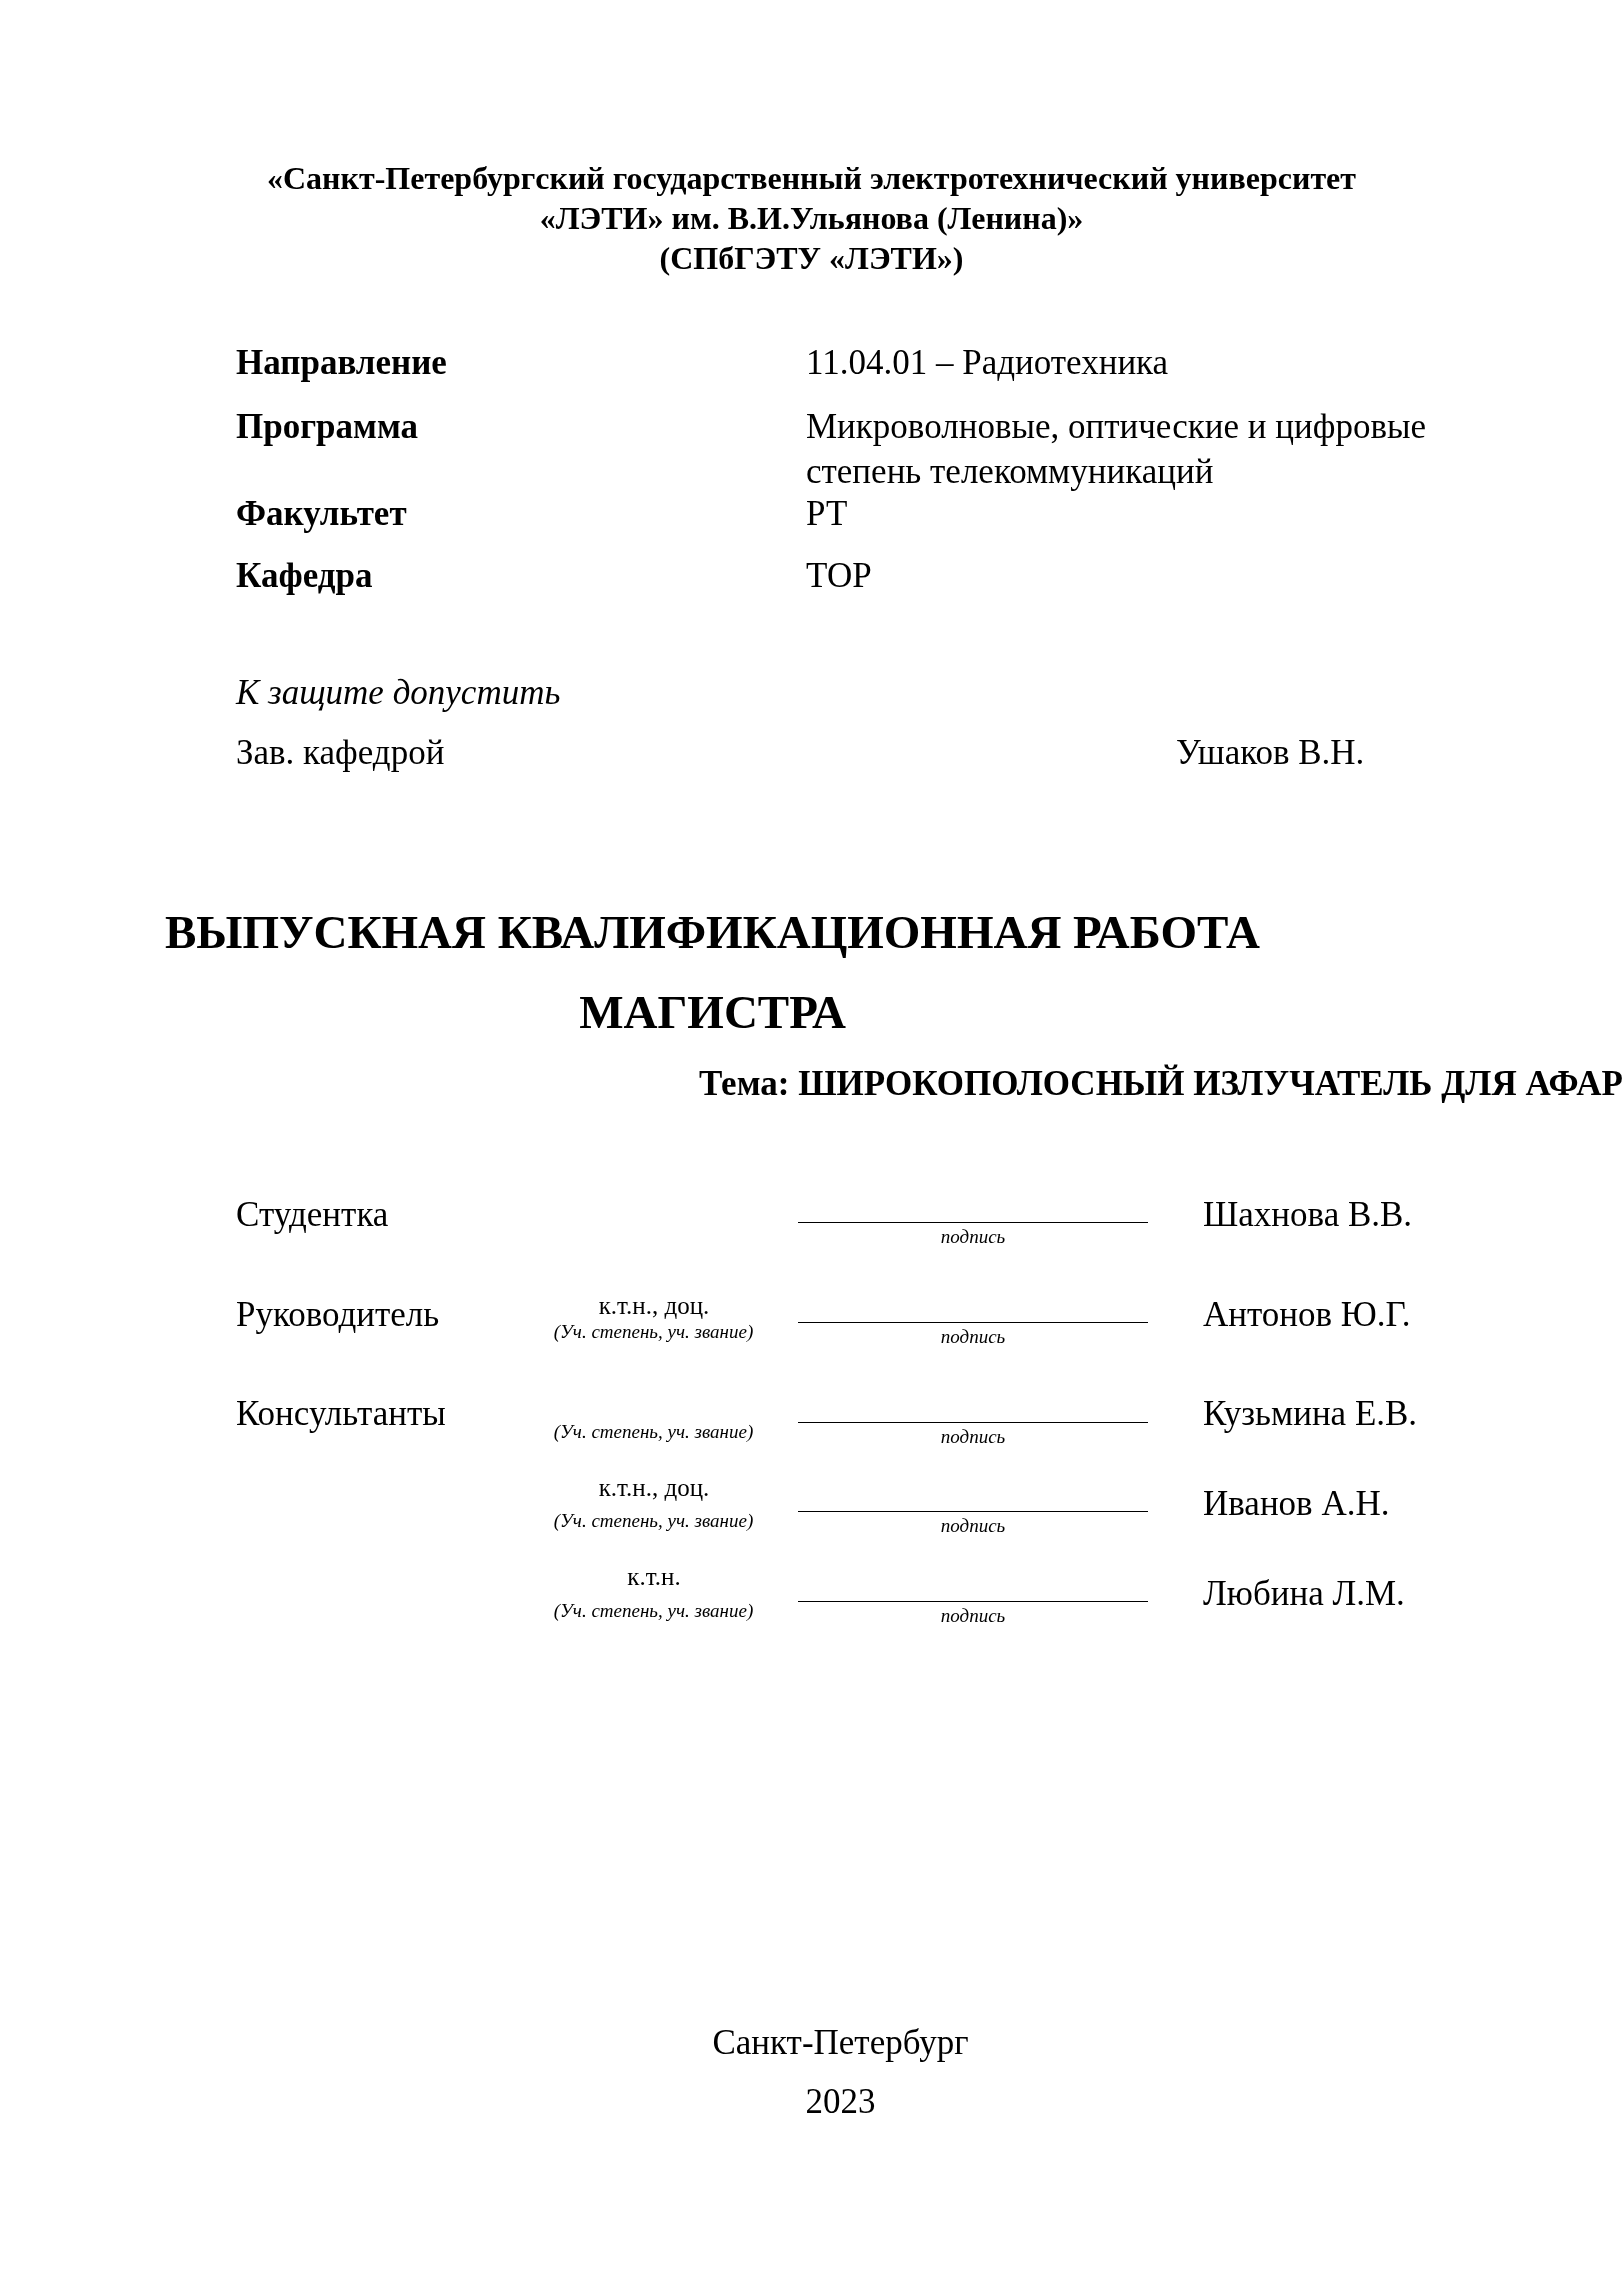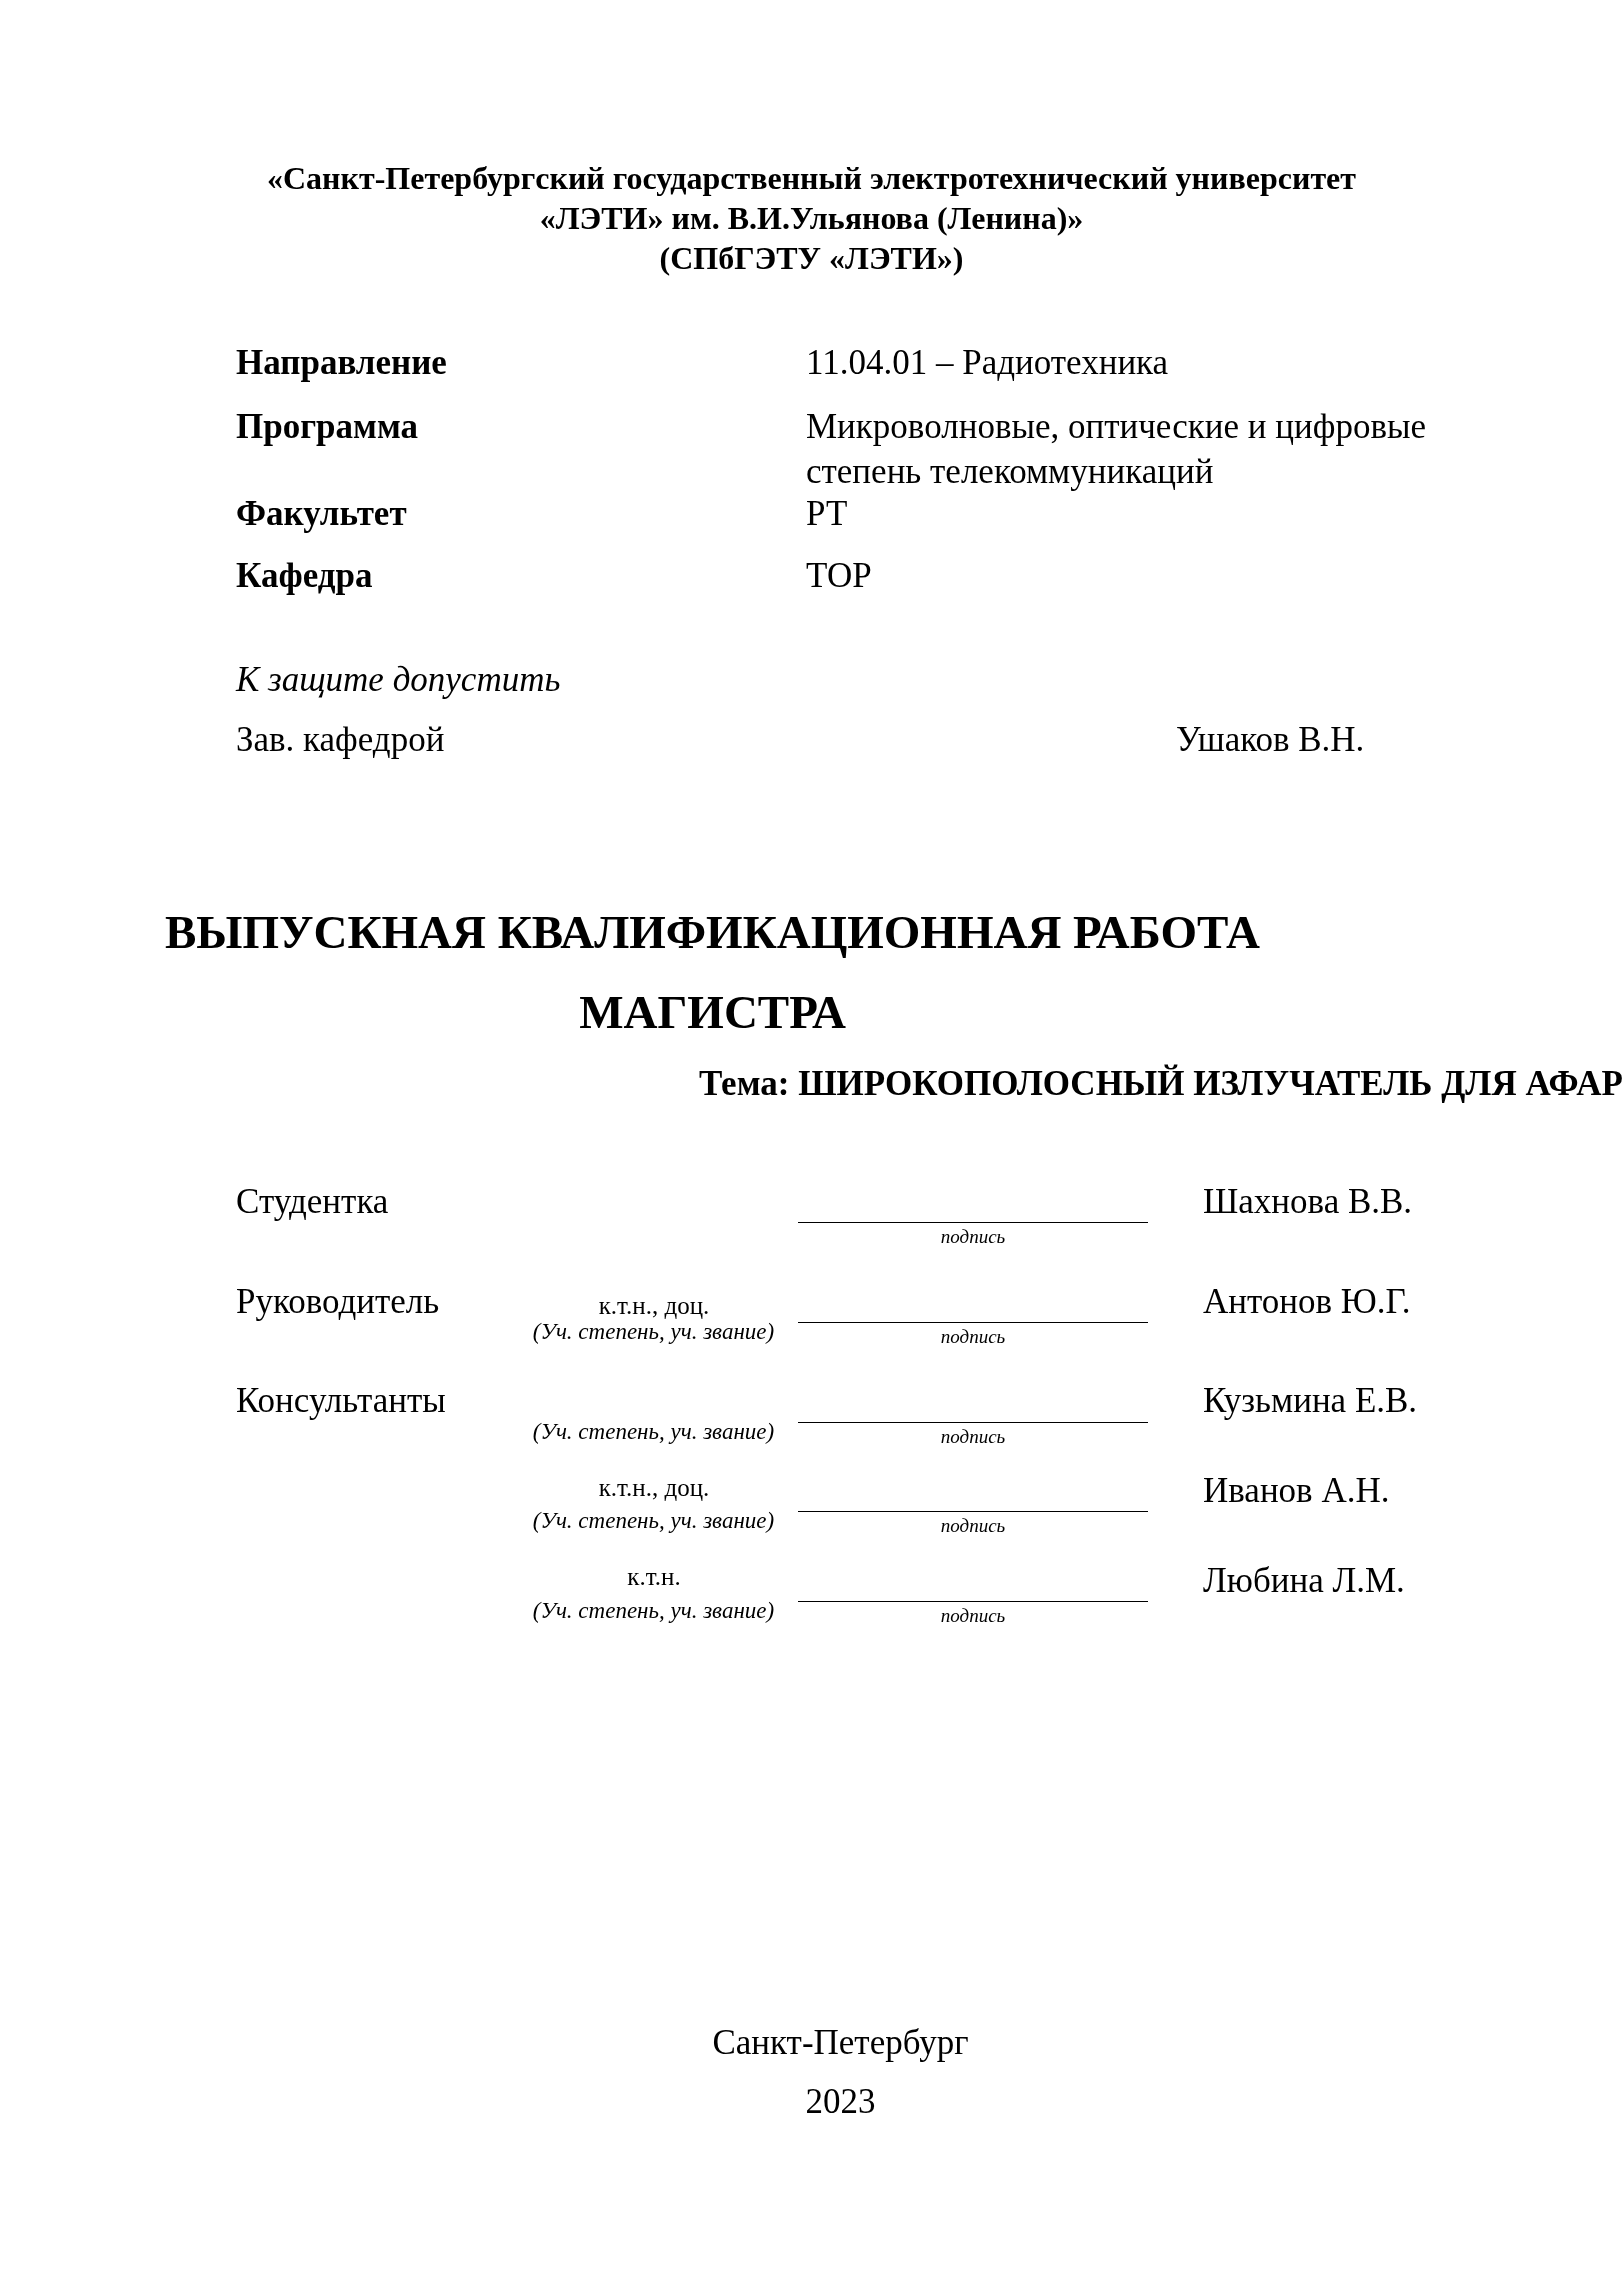--- a/index.html
+++ b/index.html
@@ -2,27 +2,27 @@
 <html style="font-size:12.6px"><head>
 <meta charset="utf-8">
 <style>
   html, body { margin:0; padding:0; background:#ffffff; }
   body { width:1623px; height:2295px; position:relative; overflow:hidden;
          font-family:"Liberation Serif", "DejaVu Serif", serif; color:#000; }
   .abs { position:absolute; white-space:nowrap; }
   .hdr { left:0; width:1623px; text-align:center; font-weight:bold; font-size:32px; line-height:38px; }
   .lbl { font-weight:bold; font-size:35px; line-height:41px; left:236px; }
   .val { font-size:35px; line-height:41px; left:806px; }
-  .txt { font-size:35px; line-height:41px; }
+  .txt { font-size:35px; line-height:41px;margin-top:13px; }
   .title { left:0; width:1425px; text-align:center; font-weight:bold; font-size:47px; line-height:55px; }
   .topic { left:0; width:1623px; text-align:right; font-weight:bold; font-size:35px; line-height:41px; }
   .sigline { position:absolute; left:798px; width:350px; height:0; border-top:1.6px solid #000; }
   .podpis { position:absolute; left:798px; width:350px; text-align:center; font-style:italic; font-size:19px; line-height:22px; }
   .degree { position:absolute; left:536px; width:236px; text-align:center; font-size:25px; line-height:28px; }
-  .hint { position:absolute; left:520px; width:267px; text-align:center; font-style:italic; font-size:23px; line-height:22px; }
+  .hint { position:absolute; left:520px; width:267px; text-align:center; font-style:italic; font-size:19px; line-height:22px; }
   .name { left:1203px; }
   .city { left:0; width:1623px; text-align:center; font-size:35px; line-height:41px;margin-left:29px; }
 </style>
 </head>
 <body>
 
 <div class="abs hdr" style="top:159px">«Санкт-Петербургский государственный электротехнический университет</div>
 <div class="abs hdr" style="top:199px">«ЛЭТИ» им. В.И.Ульянова (Ленина)»</div>
 <div class="abs hdr" style="top:239px">(СПбГЭТУ «ЛЭТИ»)</div>
 

